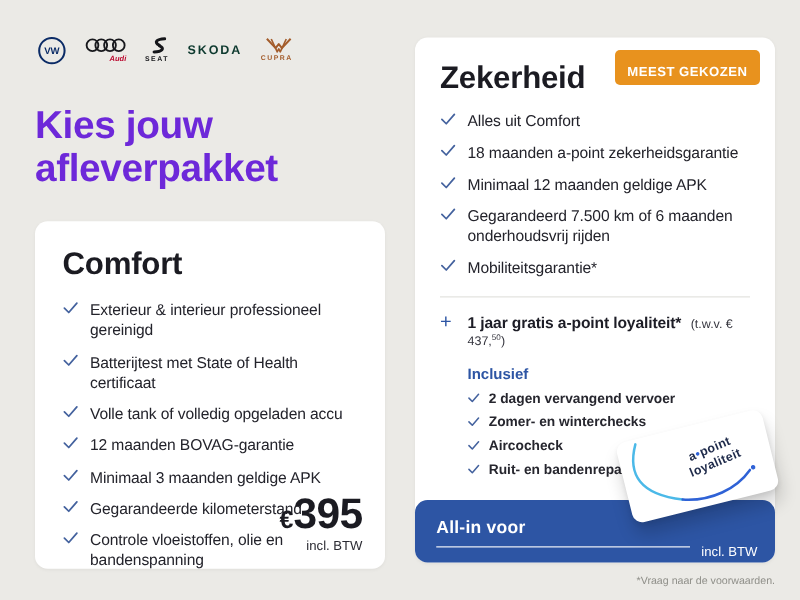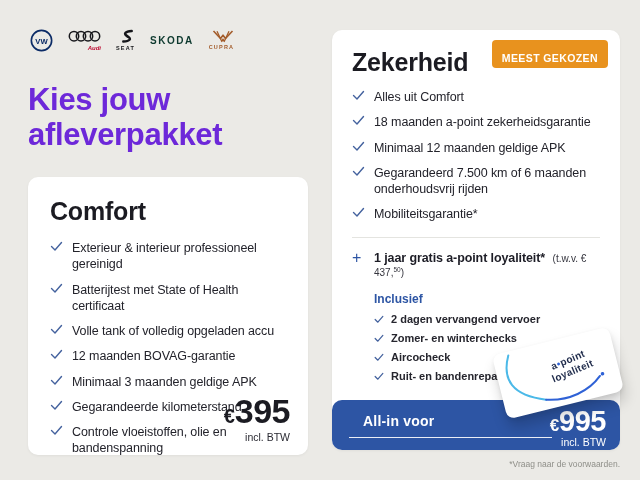--- a/index.html
+++ b/index.html
@@ -56,21 +56,21 @@
 
   
   .loyalty-card { position:absolute; right:2px; bottom:44px; width:120px; height:66px; background:#fff; border-radius:8px;
     transform:rotate(-14deg); box-shadow:0 10px 14px rgba(0,0,0,.18), 0 2px 4px rgba(0,0,0,.08); z-index:3; overflow:hidden; }
   .loyalty-card svg { position:absolute; left:0; top:0; }
   .loyalty-text { position:absolute; left:52px; top:17px; transform:rotate(-9deg); font-size:10px; font-weight:700; color:#1E2A4A; letter-spacing:.3px; line-height:1.2; text-align:center; }
   .loyalty-text .dot { color:#2F62D6; }
 
   
   .zeker-footer { position:absolute; left:0; right:0; bottom:0; height:50px; background:#2D55A4; border-radius:10px; z-index:2; }
-  .allin-label { position:absolute; left:31px; top:13px; color:#fff; font-size:14px; font-weight:600; letter-spacing:.2px; }
+  .allin-label { position:absolute; left:17px; top:13px; color:#fff; font-size:14px; font-weight:600; letter-spacing:.2px; }
   .allin-rule { position:absolute; left:17px; top:37px; width:203px; border-top:1.5px solid rgba(255,255,255,.9); }
   .footer-price { position:absolute; right:14px; top:5px; text-align:right; color:#fff; }
   .footer-euro { font-size:17px; font-weight:600; }
   .footer-amount { font-size:29px; font-weight:700; letter-spacing:-0.5px; }
   .footer-vat { position:absolute; right:14px; top:36px; color:#fff; font-size:10.5px; font-weight:500; }
 
   .footnote { position:absolute; right:20px; top:459px; font-size:8.5px; color:#8F8F89; }
 </style>
 </head>
 <body>
@@ -274,22 +274,19 @@
       </svg>
       <div class="loyalty-text">
         <div><span>a</span><span class="dot">•</span><span>point</span></div>
         <div>loyaliteit</div>
       </div>
     </div>
 
     <div class="zeker-footer">
       <div class="allin-label">All-in voor</div>
       <div class="allin-rule"></div>
-      <div class="footer-price">
-        <span class="footer-euro">€</span><span class="footer-amount">995</span>
-      </div>
       <div class="footer-vat">incl. BTW</div>
     </div>
   </div>
 
   <div class="footnote">*Vraag naar de voorwaarden.</div>
 
 </div>
 
 </body></html>

